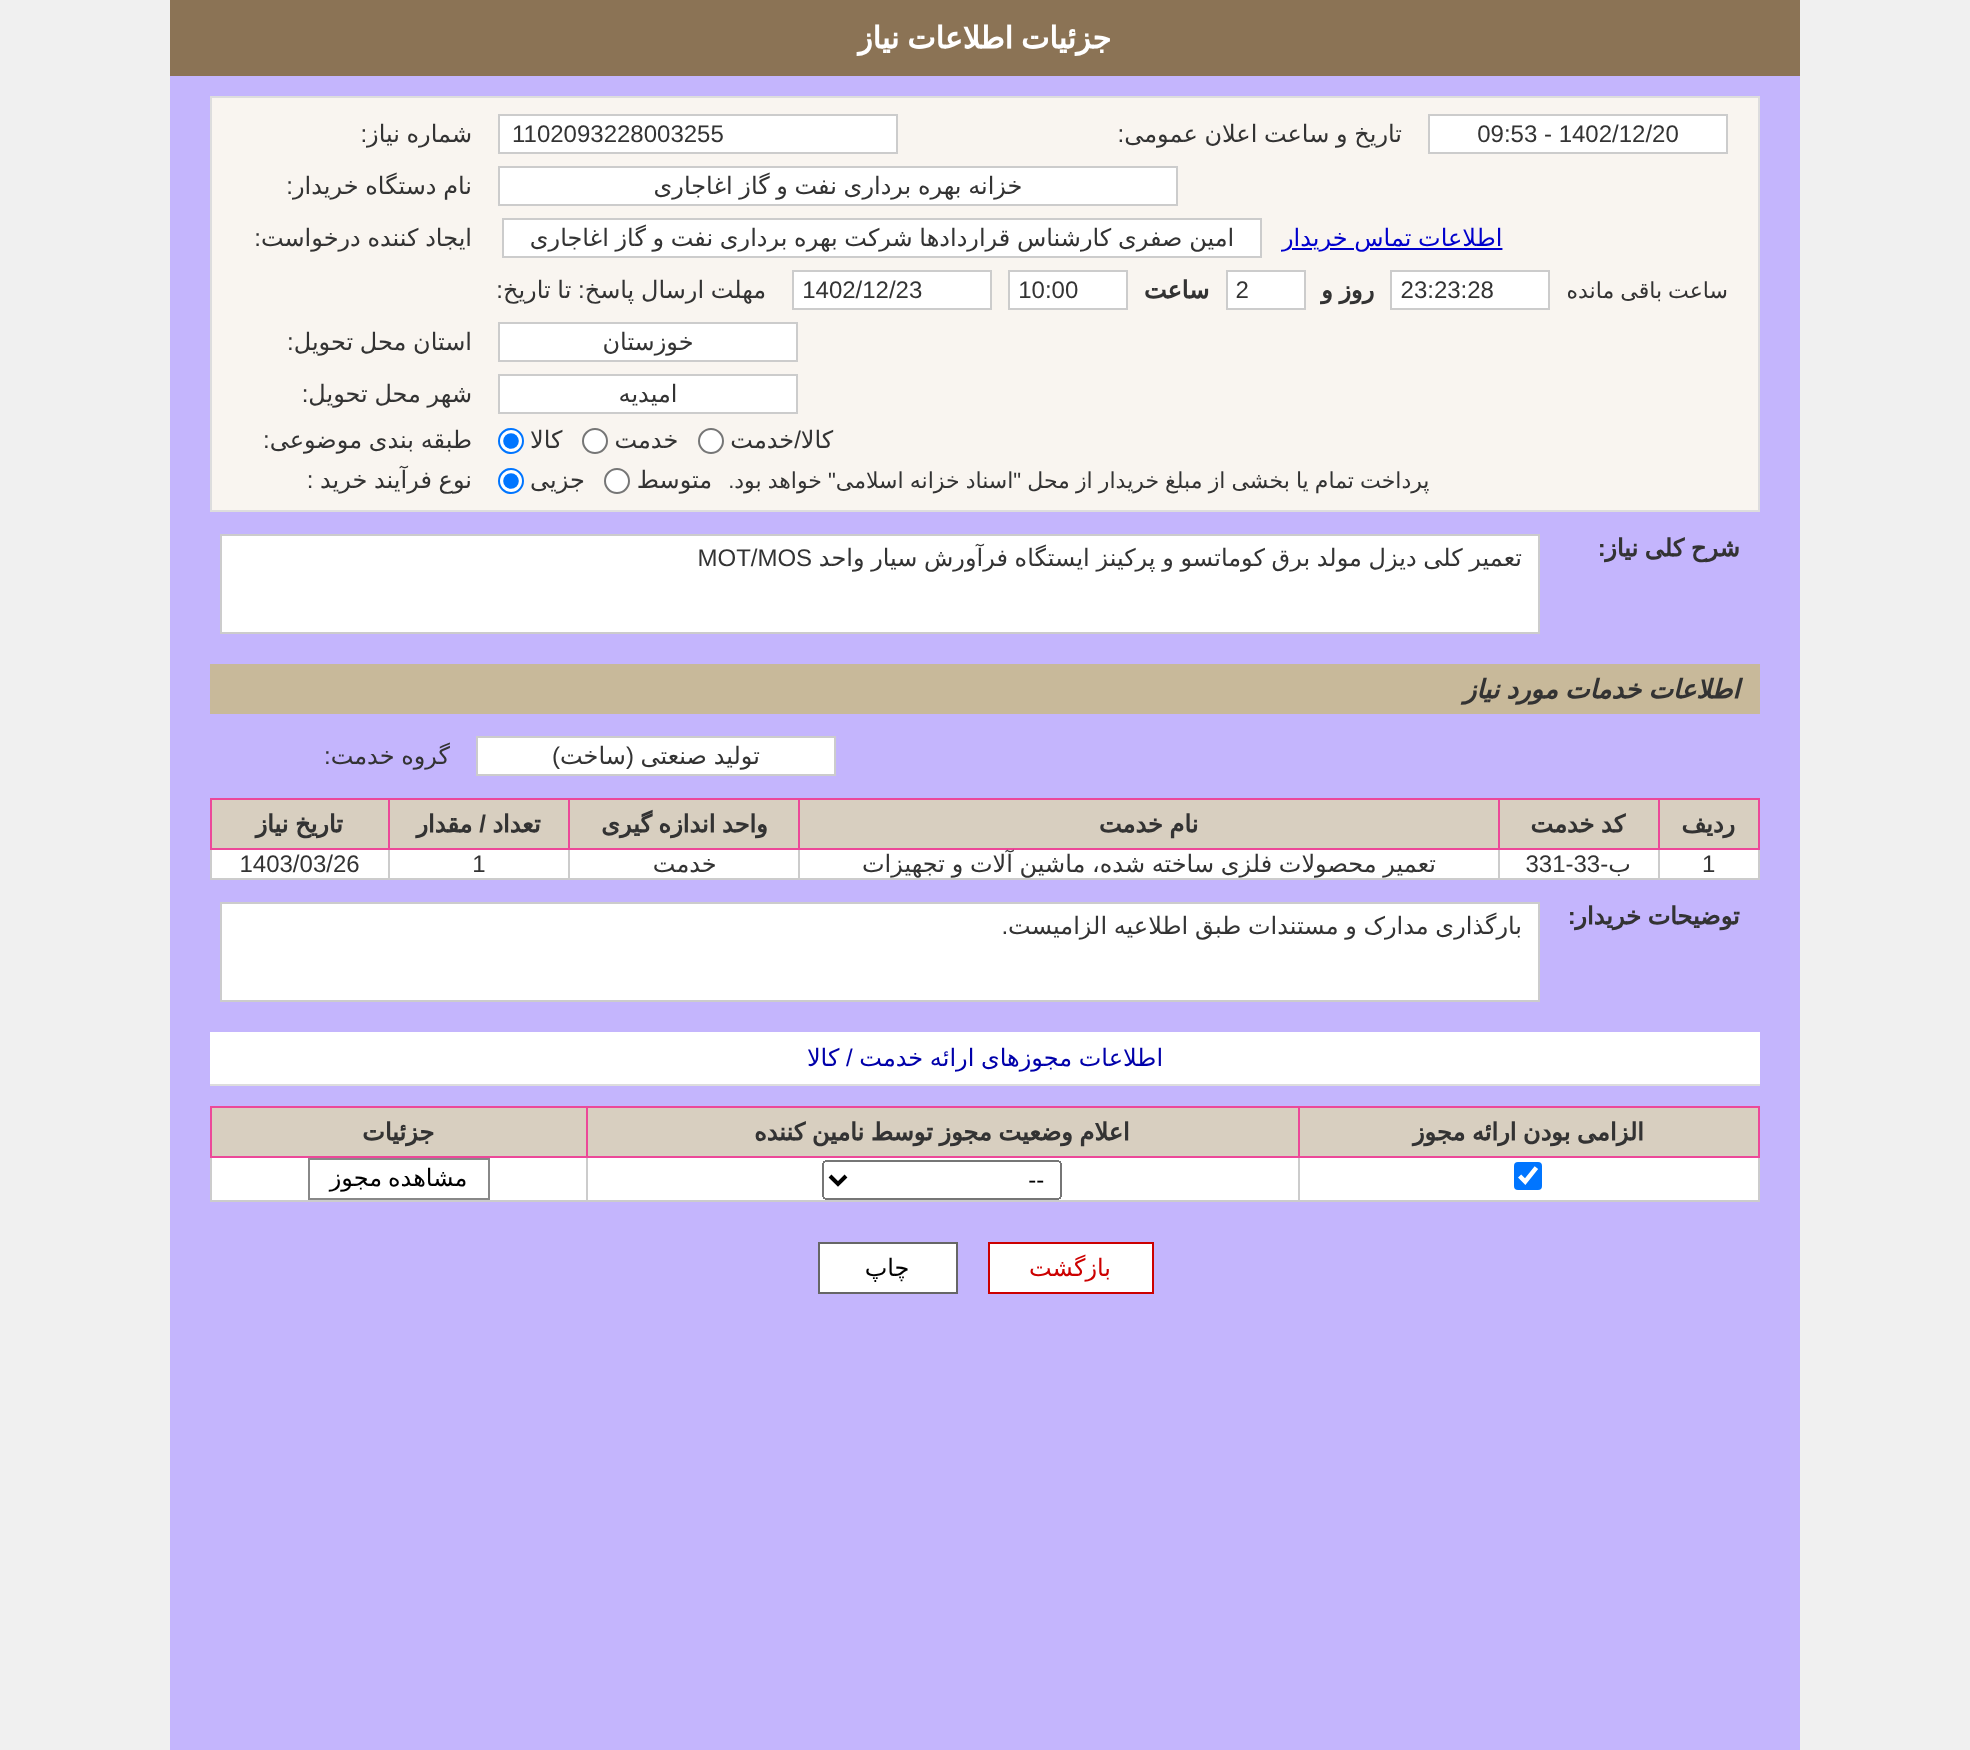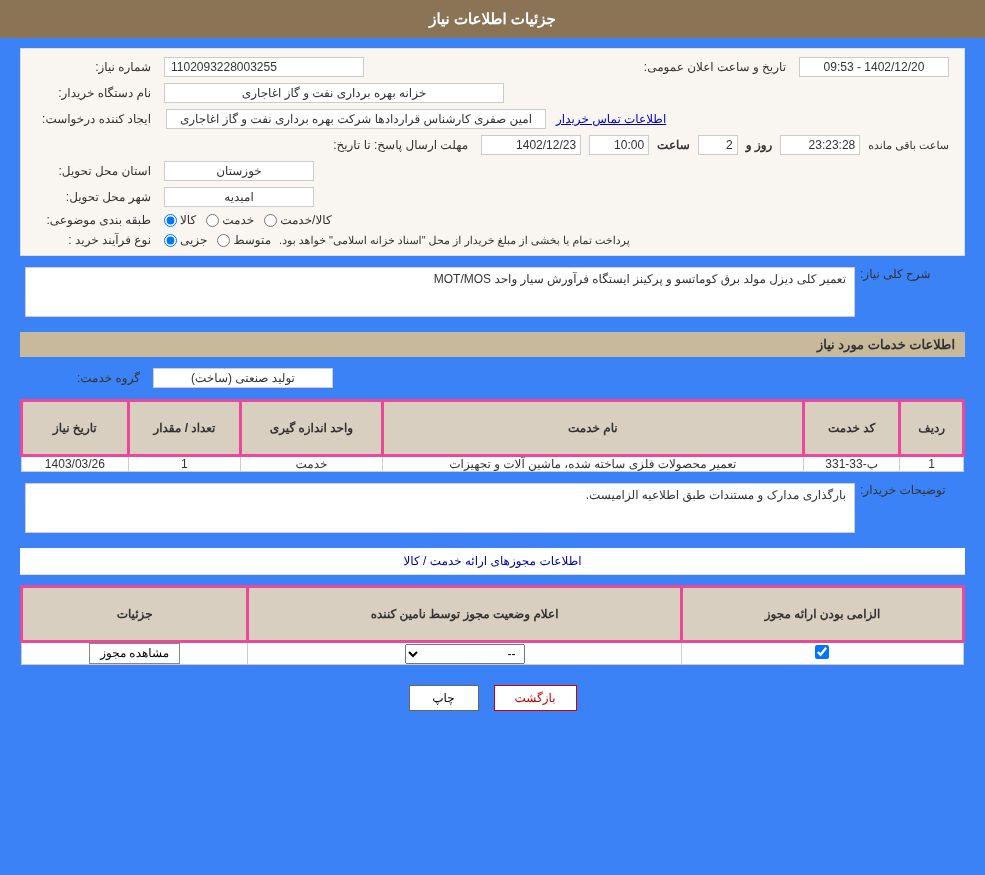--- a/index.html
+++ b/index.html
@@ -4,23 +4,23 @@
   <style>
     * { box-sizing: border-box; margin: 0; padding: 0; }
     body {
       font-family: Tahoma, Arial, sans-serif;
       font-size: 12px;
       background: #f0f0f0;
       direction: rtl;
       color: #333;
     }
     .page-wrapper {
-      width: 985px;
+      width: 815px;
       margin: 0 auto;
-      background: #3b82f6;
+      background: #c4b5fd;
       min-height: 875px;
       padding-bottom: 30px;
     }
     .header-bar {
       background: #8B7355;
       color: #fff;
       text-align: center;
       padding: 10px;
       font-size: 15px;
       font-weight: bold;
@@ -31,20 +31,21 @@
     .section {
       margin-bottom: 12px;
     }
     .section-title {
       background: #c8b99a;
       padding: 5px 10px;
       font-weight: bold;
       font-size: 13px;
       margin-bottom: 8px;
       text-align: right;
+      font-style: italic;
     }
     .form-row {
       display: flex;
       align-items: center;
       padding: 3px 5px;
       justify-content: flex-end;
     }
     .form-label {
       font-weight: normal;
       min-width: 120px;
@@ -95,22 +96,22 @@
     .table-section {
       margin: 8px 0;
     }
     table {
       width: 100%;
       border-collapse: collapse;
       font-size: 12px;
     }
     table th {
       background: #d8cfc0;
-      border: 3px solid #ec4899;
-      padding: 19px 8px;
+      border: 1px solid #ec4899;
+      padding: 5px 8px;
       text-align: center;
       font-weight: bold;
     }
     table td {
       border: 1px solid #ccc;
       padding: 0 8px;
       text-align: center;
       background: #fff;
     }
     .permit-section-title {
@@ -159,38 +160,38 @@
       border: 1px solid #ccc;
       background: #fff;
       padding: 4px 8px;
       flex: 1;
       min-height: 50px;
       text-align: right;
       font-size: 12px;
       margin-right: 5px;
     }
     .full-row-label {
-      font-weight: normal;
+      font-weight: bold;
       min-width: 100px;
-      text-align: left;
+      text-align: right;
       padding-right: 5px;
     }
     .time-row {
       display: flex;
       align-items: center;
       gap: 6px;
       justify-content: flex-end;
       padding: 3px 5px;
     }
     .time-box {
       border: 1px solid #ccc;
       background: #fff;
       padding: 2px 4px;
       min-width: 80px;
-      text-align: right;
+      text-align: left;
       min-height: 20px;
     }
     .time-label {
       font-weight: bold;
     }
     .remaining-label {
       font-size: 11px;
       color: #333;
     }
     .main-section-bg {

